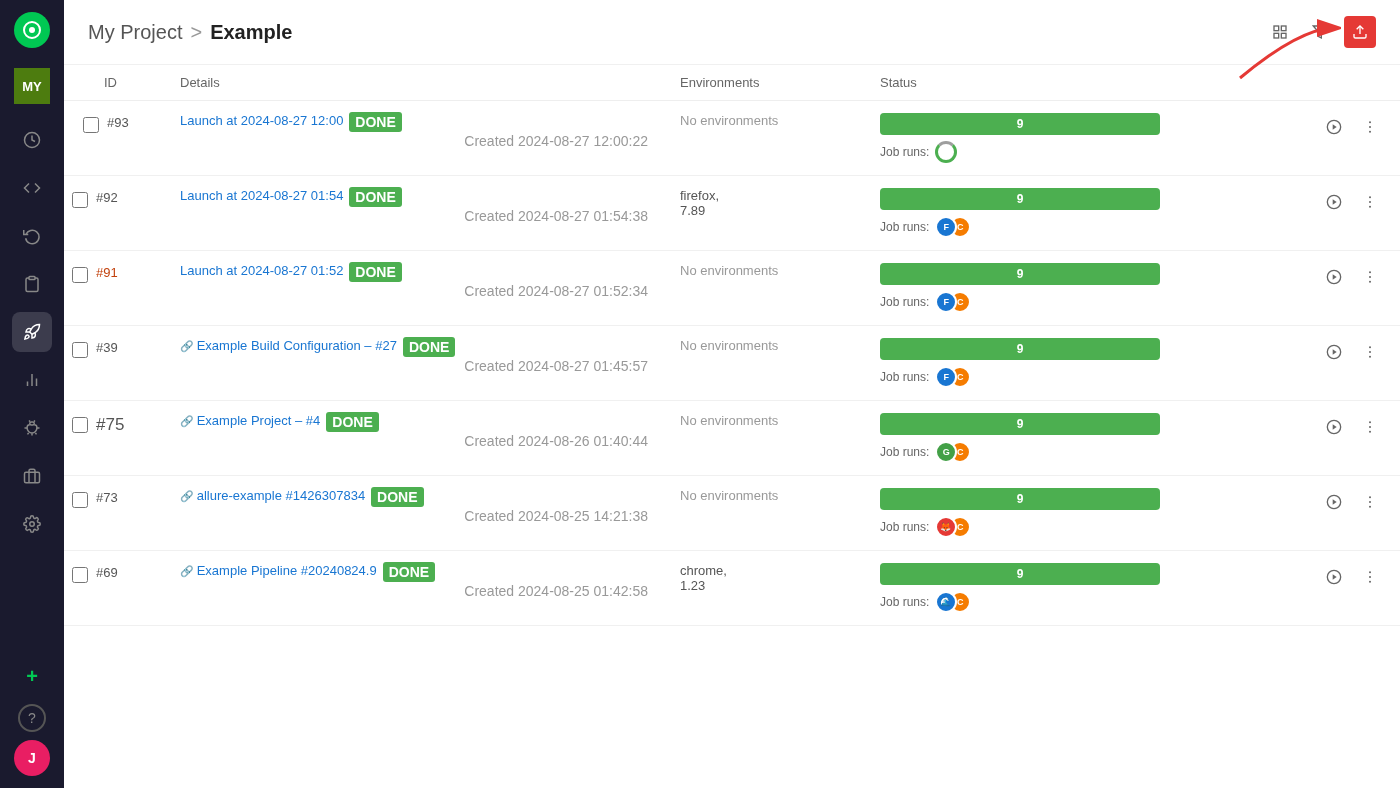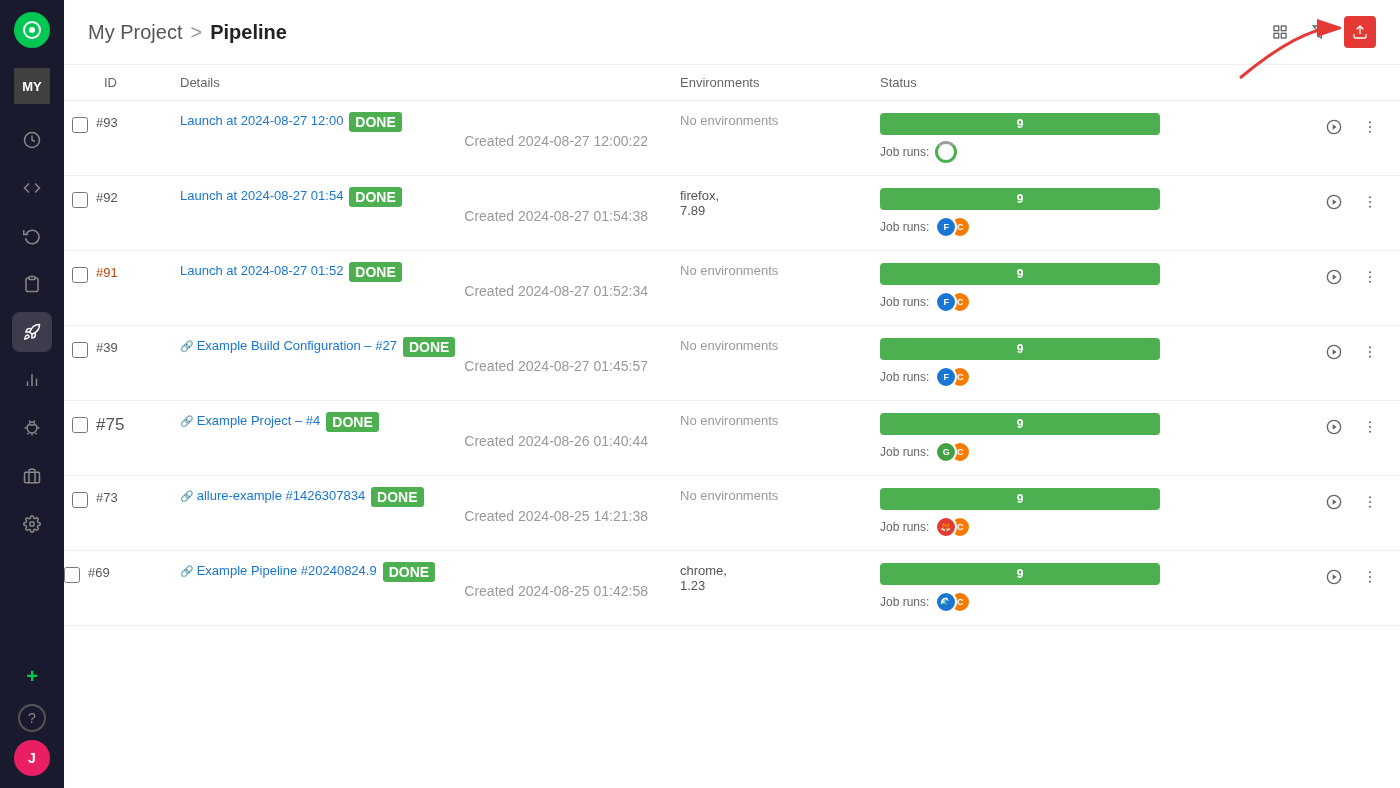--- a/index.html
+++ b/index.html
@@ -20,21 +20,21 @@
       background: #00c853;
       border-radius: 50%;
       display: flex; align-items: center; justify-content: center;
       margin-bottom: 20px;
       color: white;
       font-weight: bold;
       font-size: 18px;
     }
     .sidebar-avatar-my {
       width: 36px; height: 36px;
-      background: #404040;
+      background: #4d7c0f;
       border-radius: 0;
       display: flex; align-items: center; justify-content: center;
       color: white;
       font-weight: bold;
       font-size: 13px;
       margin-bottom: 16px;
     }
     .sidebar-nav {
       display: flex;
       flex-direction: column;
@@ -341,21 +341,21 @@
     <div class="sidebar-avatar-j">J</div>
   </div>
 </div>
 
 <div class="main">
 
   <div class="header">
     <div class="breadcrumb">
       <span class="breadcrumb-project">My Project</span>
       <span class="breadcrumb-sep">&gt;</span>
-      <span class="breadcrumb-current">Pipeline</span>
+      <span class="breadcrumb-current">Example</span>
     </div>
     <div class="header-actions">
       <button class="header-btn">
         <svg width="16" height="16" viewBox="0 0 24 24" fill="none" stroke="currentColor" stroke-width="2">
             <rect x="3" y="3" width="7" height="7"></rect>
             <rect x="14" y="3" width="7" height="7"></rect>
             <rect x="3" y="14" width="7" height="7"></rect>
             <rect x="14" y="14" width="7" height="7"></rect>
           </svg>
       </button>
@@ -390,21 +390,21 @@
       <thead>
         <tr>
           <th class="id-col">ID</th>
           <th class="details-col">Details</th>
           <th class="env-col">Environments</th>
           <th>Status</th>
         </tr>
       </thead>
       <tbody id="table-body">
       <tr>
-            <td style="display: flex; align-items: flex-start; padding: 14px 8px; gap: 8px;">
+            <td style="display: flex; align-items: flex-start; padding: 14px 8px; gap: 8px; margin-left: 11px;">
     <input type="checkbox" class="row-check" style="margin-top: 2px;">
     <span style="color:#555;font-size:13px;font-weight:500;">#93</span>
   </td>
             <td>
     <div>
       <a href="#" class="launch-link">Launch at 2024-08-27 12:00</a><span class="badge-done">DONE</span>
     </div>
     <div class="created-text">Created 2024-08-27 12:00:22</div>
   </td>
             <td><span class="no-env">No environments</span></td>
@@ -641,21 +641,21 @@
         <svg width="16" height="16" viewBox="0 0 24 24" fill="currentColor">
                     <circle cx="12" cy="5" r="1.5"></circle>
                     <circle cx="12" cy="12" r="1.5"></circle>
                     <circle cx="12" cy="19" r="1.5"></circle>
                   </svg>
       </button>
     </div>
   </td>
           </tr>
           <tr>
-            <td style="display: flex; align-items: flex-start; padding: 14px 0; gap: 8px;">
+            <td style="display: flex; align-items: flex-start; padding: 14px 8px; gap: 8px;">
     <input type="checkbox" class="row-check" style="margin-top: 2px;">
     <span style="color:#555;font-size:13px;font-weight:500;">#69</span>
   </td>
             <td>
     <div>
       <span style="color:#1976d2;font-size:11px;margin-right:3px;">🔗</span><a href="#" class="launch-link">Example Pipeline #20240824.9</a><span class="badge-done">DONE</span>
     </div>
     <div class="created-text">Created 2024-08-25 01:42:58</div>
   </td>
             <td><span class="env-text">chrome,<br>1.23</span></td>

